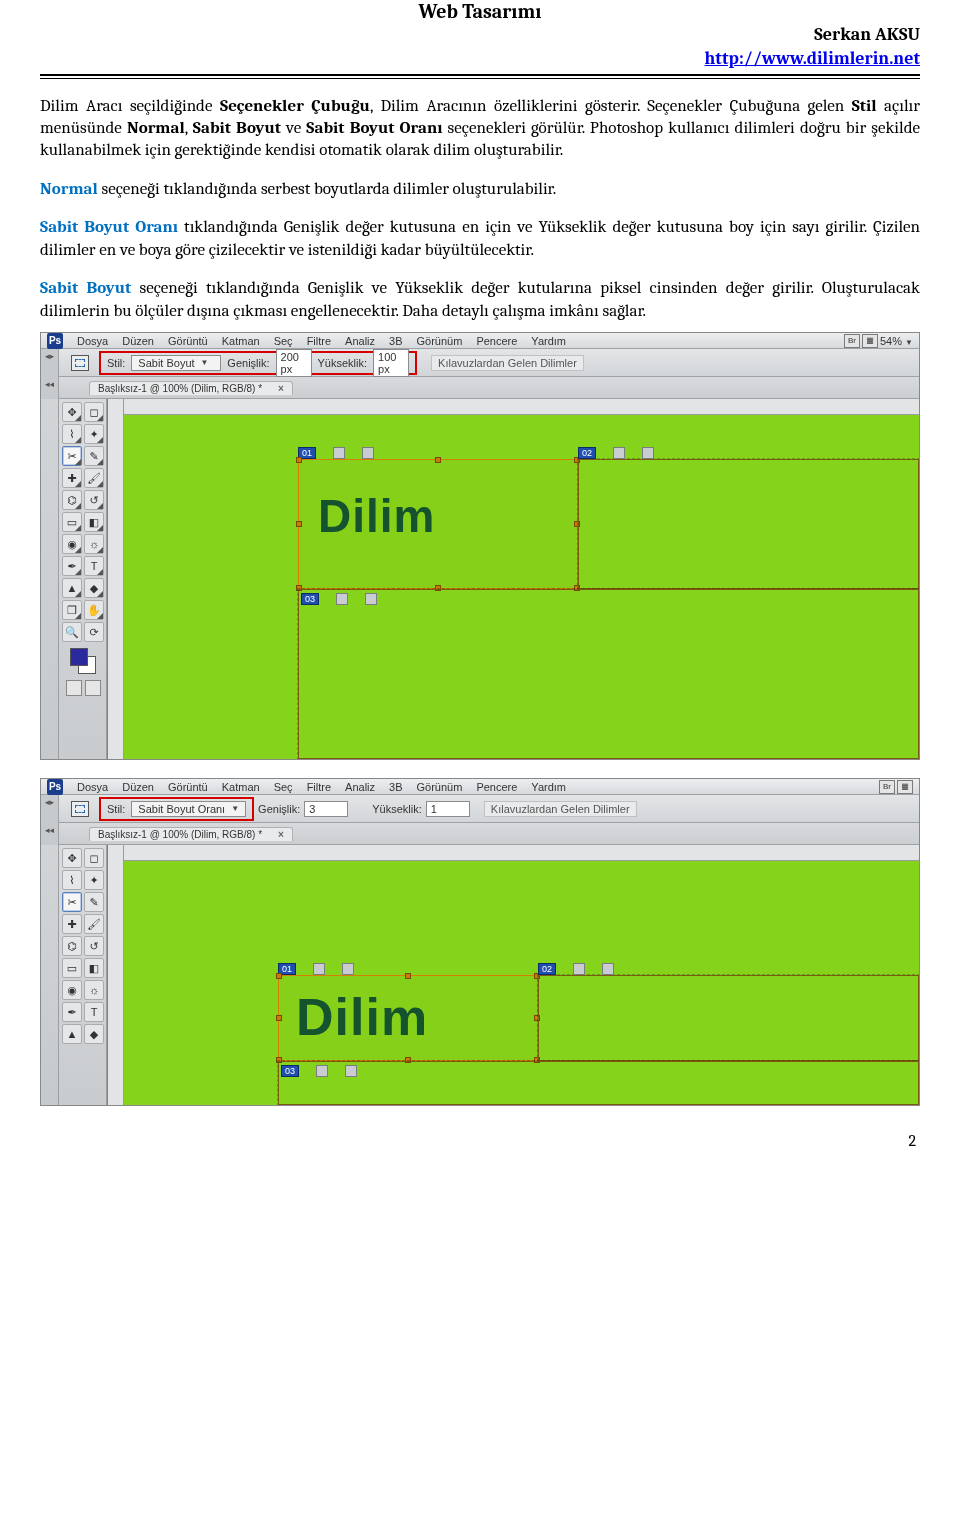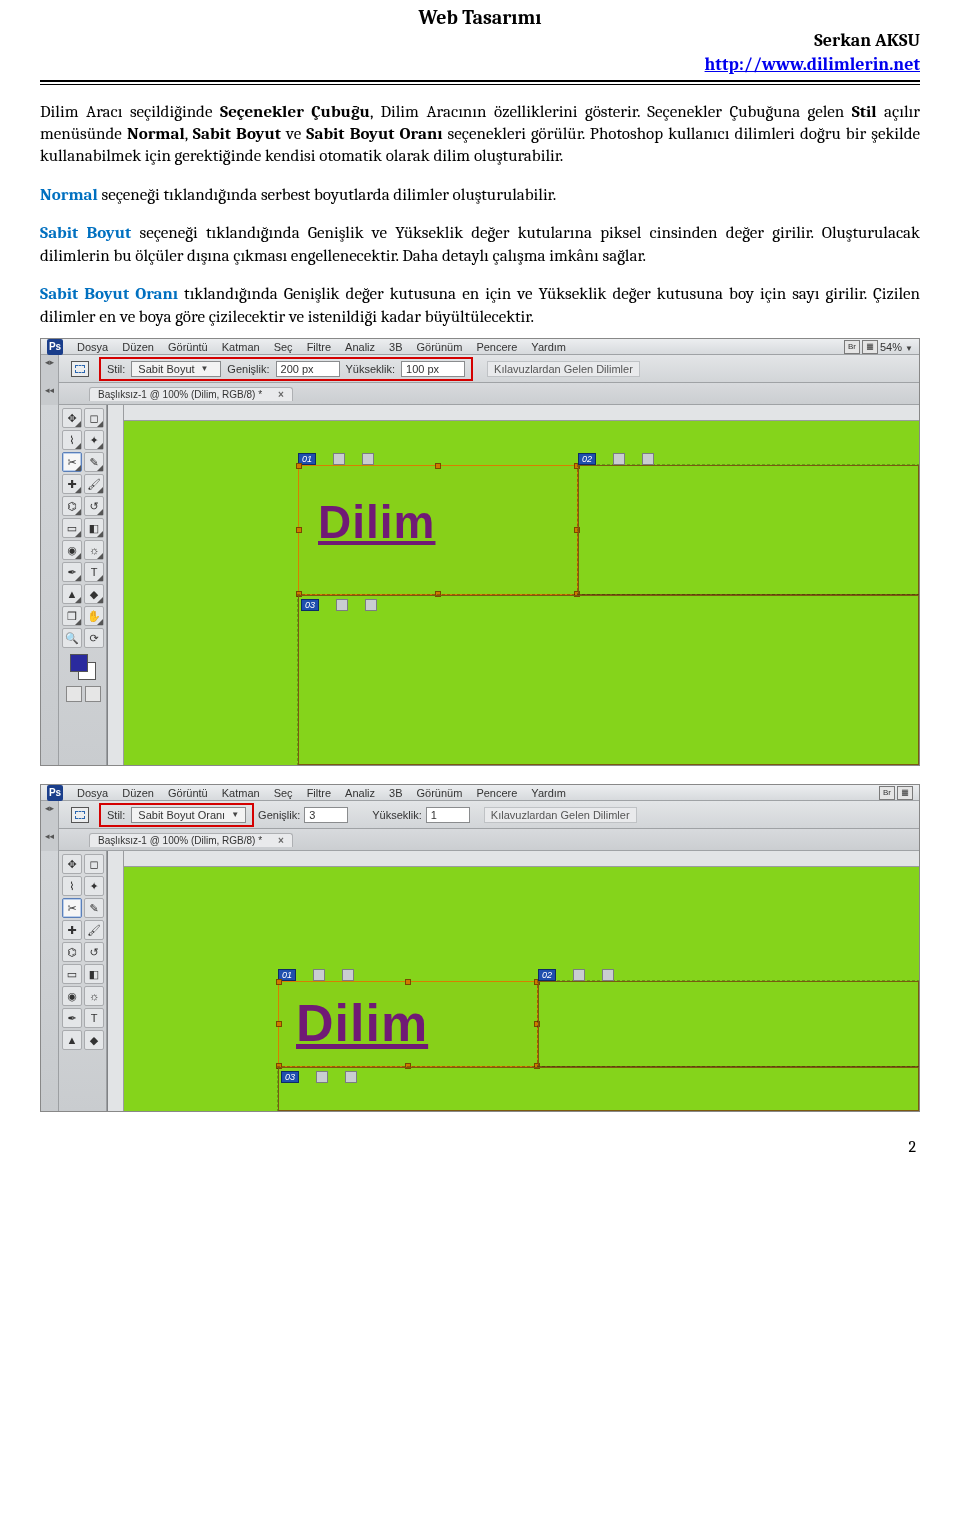--- a/index.html
+++ b/index.html
@@ -1,17 +1,17 @@
 <!DOCTYPE html>
 <html><head>
 <meta charset="utf-8">
 <style>
   * { box-sizing: border-box; margin: 0; padding: 0; }
   body { width: 960px; margin: 0 auto; font-family: Cambria, Georgia, serif; font-size: 17px; color: #000; background: #fff; padding: 0 40px; }
-  .header-top { text-align: center; font-weight: bold; font-size: 20px; font-family: Cambria, Georgia, serif; padding-top: 6px; }
+  .header-top { text-align: center; font-weight: bold; font-size: 20px; font-family: Cambria, Georgia, serif; padding-top: 0; }
   .header-right { text-align: right; font-weight: bold; font-size: 18px; line-height: 1.35; }
   .header-right a { color: #0000ee; text-decoration: underline; }
   .hr1 { border: none; border-top: 2px solid #000; margin: 2px 0 0 0; }
   .hr2 { border: none; border-top: 1px solid #000; margin: 2px 0 10px 0; }
   .body-text p { margin: 16px 0 8px 0; line-height: 1.32; text-align: justify; }
   .bold-run { font-weight: bold; }
   .blue-run { color: #0070c0; font-weight: bold; }
 
   
   .ps-wrap { margin: 10px 0 18px 0; border: 1px solid #888; font-family: Tahoma, Arial, sans-serif; font-size: 11px; color: #333; user-select: none; }
@@ -24,21 +24,21 @@
   .ps-tri { font-size: 8px; color: #444; }
 
   .ps-optbar { display: flex; align-items: center; gap: 4px; padding: 2px 6px; background: linear-gradient(#e3e5e7,#d2d5d8); border-bottom: 1px solid #9fa2a5; height: 28px; position: relative; }
   .ps-optbar .leftpad { width: 30px; display:flex; align-items:center; justify-content:center; }
   .ps-slice-icon { width:18px; height:16px; border:1px solid #555; background:#ecedee; position:relative; }
   .ps-slice-icon::after { content:""; position:absolute; inset:3px; border:1px dashed #2a66b0; }
   .ps-redbox { border: 2px solid #d40000; display: inline-flex; align-items: center; gap: 6px; padding: 1px 6px; height: 24px; background: transparent; }
   .ps-redbox.narrow { flex: 0 0 auto; }
   .ps-field-lbl { color: #333; }
   .ps-dropdown { background: #f3f3f3; border: 1px solid #8a8c8e; padding: 1px 6px; min-width: 90px; display: inline-flex; align-items:center; gap: 6px; }
-  .ps-textbox { background: #fff; border: 1px solid #8a8c8e; padding: 1px 4px; width: 64px; display:inline-block; text-align:left; }
+  .ps-textbox { background: #fff; border: 1px solid #8a8c8e; padding: 1px 4px; width: 36px; display:inline-block; text-align:left; }
   .ps-guides { margin-left: 10px; display:inline-flex; align-items:center; gap:4px; background:#e9eaec; border:1px solid #bfc2c5; padding:1px 6px; color:#555; }
   .ps-collapse { width: 18px; background:#c7cacd; border-right:1px solid #9fa2a5; display:flex; align-items:flex-start; justify-content:center; font-size:9px; color:#555; padding-top:2px; }
 
   .ps-tabbar { display:flex; align-items:center; background:linear-gradient(#d8dadd,#cbced1); border-bottom:1px solid #9fa2a5; height:22px; padding-left:30px; gap:6px; }
   .ps-tab { background:#e9eaec; border:1px solid #aeb0b3; border-bottom:none; padding:1px 8px; border-radius:3px 3px 0 0; font-size:10px; display:flex; gap:16px; align-items:center; }
   .ps-tab .x { color:#666; font-weight:bold; }
 
   .ps-workrow { display:flex; height: 360px; background:#5d6063; }
   .ps-workrow.short { height: 260px; }
   .ps-collapse-col { width:18px; background:linear-gradient(#d2d5d8,#c7cacd); border-right:1px solid #9c9fa2; }
@@ -52,24 +52,24 @@
   .swatch .bg { position:absolute; bottom:0; right:0; width:18px; height:18px; background:#fff; border:1px solid #555; }
   .mode-row { grid-column: 1 / span 2; display:flex; gap:3px; justify-content:center; padding-top:4px; }
   .mode-row .m { width:16px; height:16px; border:1px solid #888; background:#e6e6e6; }
 
   .ps-canvas { flex:1; background:#85d41b; position:relative; overflow:hidden; border-left:1px solid #808285; }
   .ps-canvas .ruler-top { position:absolute; top:0; left:0; right:0; height:16px; background:#e2e4e6; border-bottom:1px solid #9a9c9f; }
   .ps-canvas .ruler-left { position:absolute; top:0; left:0; bottom:0; width:16px; background:#e2e4e6; border-right:1px solid #9a9c9f; }
   .slice-big { position:absolute; border:1px solid #7a5a10; outline:1px dashed rgba(0,0,0,.25); }
   .slice-handle { position:absolute; width:6px; height:6px; background:#cf7a00; border:1px solid #7a4700; }
   .slice-sel { position:absolute; border:1px solid #d77f00; background:rgba(215,127,0,0.04); }
-  .slice-tag { position:absolute; top:-14px; left:-1px; height:13px; display:flex; align-items:center; gap:17px;font-style:italic; }
+  .slice-tag { position:absolute; top:-14px; left:-1px; height:13px; display:flex; align-items:center; gap:17px; }
   .tag-num { background:#1f4fae; color:#fff; font-size:9px; padding:0 3px; border:1px solid #0d2b66; }
   .tag-ico { width:12px; height:12px; background:#c9cdd1; border:1px solid #7a7d80; }
-  .slice-word { position:absolute; font-family: Arial, sans-serif; font-weight:900; color:#701a75; font-size:46px; letter-spacing:1px;text-decoration:underline; }
+  .slice-word { position:absolute; font-family: Arial, sans-serif; font-weight:900; color:#14532d; font-size:46px; letter-spacing:1px; }
   .slice-word.big { font-size:52px; }
 
   .page-num { text-align:right; padding: 8px 4px 4px 0; font-size:16px; }
 </style>
 </head>
 <body>
 
 <div class="header-top">Web Tasarımı</div>
 <div class="header-right">
   <span>Serkan AKSU</span><br>
@@ -79,24 +79,24 @@
 <hr class="hr2">
 
 <div class="body-text">
   <p>
     <span>Dilim Aracı seçildiğinde </span><span class="bold-run">Seçenekler Çubuğu</span><span>, Dilim Aracının özelliklerini gösterir. Seçenekler Çubuğuna gelen </span><span class="bold-run">Stil</span><span> açılır menüsünde </span><span class="bold-run">Normal</span><span>, </span><span class="bold-run">Sabit Boyut</span><span> ve </span><span class="bold-run">Sabit Boyut Oranı</span><span> seçenekleri görülür. Photoshop kullanıcı dilimleri doğru bir şekilde kullanabilmek için gerektiğinde kendisi otomatik olarak dilim oluşturabilir.</span>
   </p>
   <p>
     <span class="blue-run">Normal</span><span> seçeneği tıklandığında serbest boyutlarda dilimler oluşturulabilir.</span>
   </p>
   <p>
-    <span class="blue-run">Sabit Boyut</span><span> seçeneği tıklandığında Genişlik ve Yükseklik değer kutularına piksel cinsinden değer girilir. Oluşturulacak dilimlerin bu ölçüler dışına çıkması engellenecektir. Daha detaylı çalışma imkânı sağlar.</span>
+    <span class="blue-run">Sabit Boyut Oranı</span><span> tıklandığında Genişlik değer kutusuna en için ve Yükseklik değer kutusuna boy için sayı girilir. Çizilen dilimler en ve boya göre çizilecektir ve istenildiği kadar büyültülecektir.</span>
   </p>
   <p>
-    <span class="blue-run">Sabit Boyut Oranı</span><span> tıklandığında Genişlik değer kutusuna en için ve Yükseklik değer kutusuna boy için sayı girilir. Çizilen dilimler en ve boya göre çizilecektir ve istenildiği kadar büyültülecektir.</span>
+    <span class="blue-run">Sabit Boyut</span><span> seçeneği tıklandığında Genişlik ve Yükseklik değer kutularına piksel cinsinden değer girilir. Oluşturulacak dilimlerin bu ölçüler dışına çıkması engellenecektir. Daha detaylı çalışma imkânı sağlar.</span>
   </p>
 </div>
 
 <div class="ps-wrap">
 
   <div class="ps-menubar">
     <div class="ps-logo">Ps</div>
     <span class="ps-menu-item">Dosya</span>
     <span class="ps-menu-item">Düzen</span>
     <span class="ps-menu-item">Görüntü</span>

